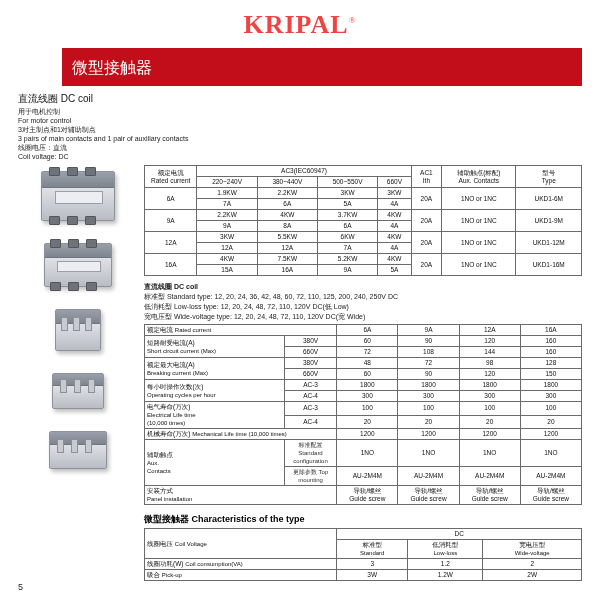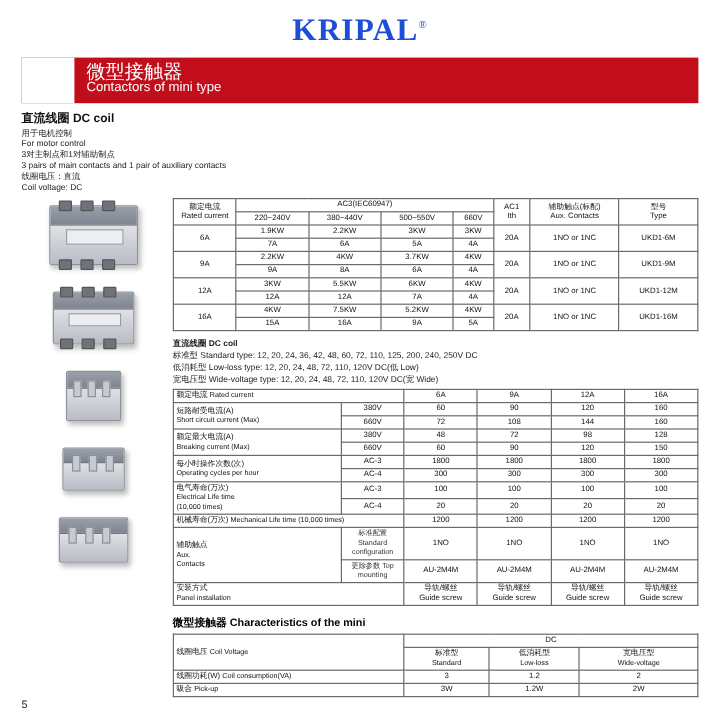--- a/index.html
+++ b/index.html
@@ -13,21 +13,21 @@
     box-sizing:border-box;
     padding:0;
   }
   
   .logo-wrap{
     height:34px;display:flex;align-items:center;justify-content:center;
     padding-top:8px;
   }
   .logo{
     font-family:"Liberation Serif", serif;
-    font-size:26px;font-weight:bold;letter-spacing:1px;color:#1d4ed8;
+    font-size:26px;font-weight:bold;letter-spacing:1px;color:#ef4444;
     position:relative;
   }
   .logo .reg{font-size:9px;vertical-align:super;font-weight:normal;}
   
   .titlebar{
     margin:6px 18px 0 18px;background:#c20e1a;color:#fff;
     height:38px;display:flex;flex-direction:column;justify-content:center;
     padding-left:54px;position:relative;
   }
   .titlebar .cn{font-size:16px;line-height:13px;}
@@ -38,21 +38,21 @@
   .titlebar:after{
     content:"";position:absolute;left:0;top:0;bottom:0;width:44px;
     background:#c20e1a;
     clip-path:polygon(0 0,100% 0,100% 100%,0 100%);
     display:none;
   }
   
   .sec{
     margin:6px 18px 0 18px;
   }
-  .sec-title{font-size:10px;font-weight:bold;color:#111;margin-bottom:1px;}
+  .sec-title{font-size:10px;font-weight:normal;color:#111;margin-bottom:1px;}
   .sec-lines div{font-size:7px;color:#222;line-height:9px;}
   
   .main{
     margin:4px 18px 0 18px;display:flex;gap:6px;
   }
   .left-col{width:120px;}
   .right-col{flex:1;}
   
   .prod{
     position:relative;margin:0 auto 10px auto;
@@ -108,21 +108,20 @@
 <div class="page">
 
   <div class="logo-wrap">
     <div class="logo">
       <span>KRIPAL</span><span class="reg">®</span>
     </div>
   </div>
 
   <div class="titlebar">
     <div class="cn">微型接触器</div>
-    <div class="en">Contactors of mini type</div>
   </div>
 
   <div class="sec">
     <div class="sec-title">
       <span>直流线圈</span>
       <span>DC coil</span>
     </div>
     <div class="sec-lines">
       <div><span>用于电机控制</span></div>
       <div><span>For motor control</span></div>
@@ -439,21 +438,21 @@
           <td style="white-space:pre-line">导轨/螺丝
 Guide screw</td>
           <td style="white-space:pre-line">导轨/螺丝
 Guide screw</td>
         </tr>
       </tbody>
         </table>
 
       <div style="margin-top:8px;font-size:9px;font-weight:bold;">
         <span>微型接触器</span>
-        <span>Characteristics of the mini</span>
+        <span>Characteristics of the type</span>
       </div>
       <table style="margin-top:2px;">
         <tbody>
             <tr>
           <td rowspan="2" class="lbl-cell" style="width:44%">
             <span>线圈电压</span>
             <span class="thin">Coil Voltage</span>
           </td>
           <th colspan="3">DC</th>
         </tr>

